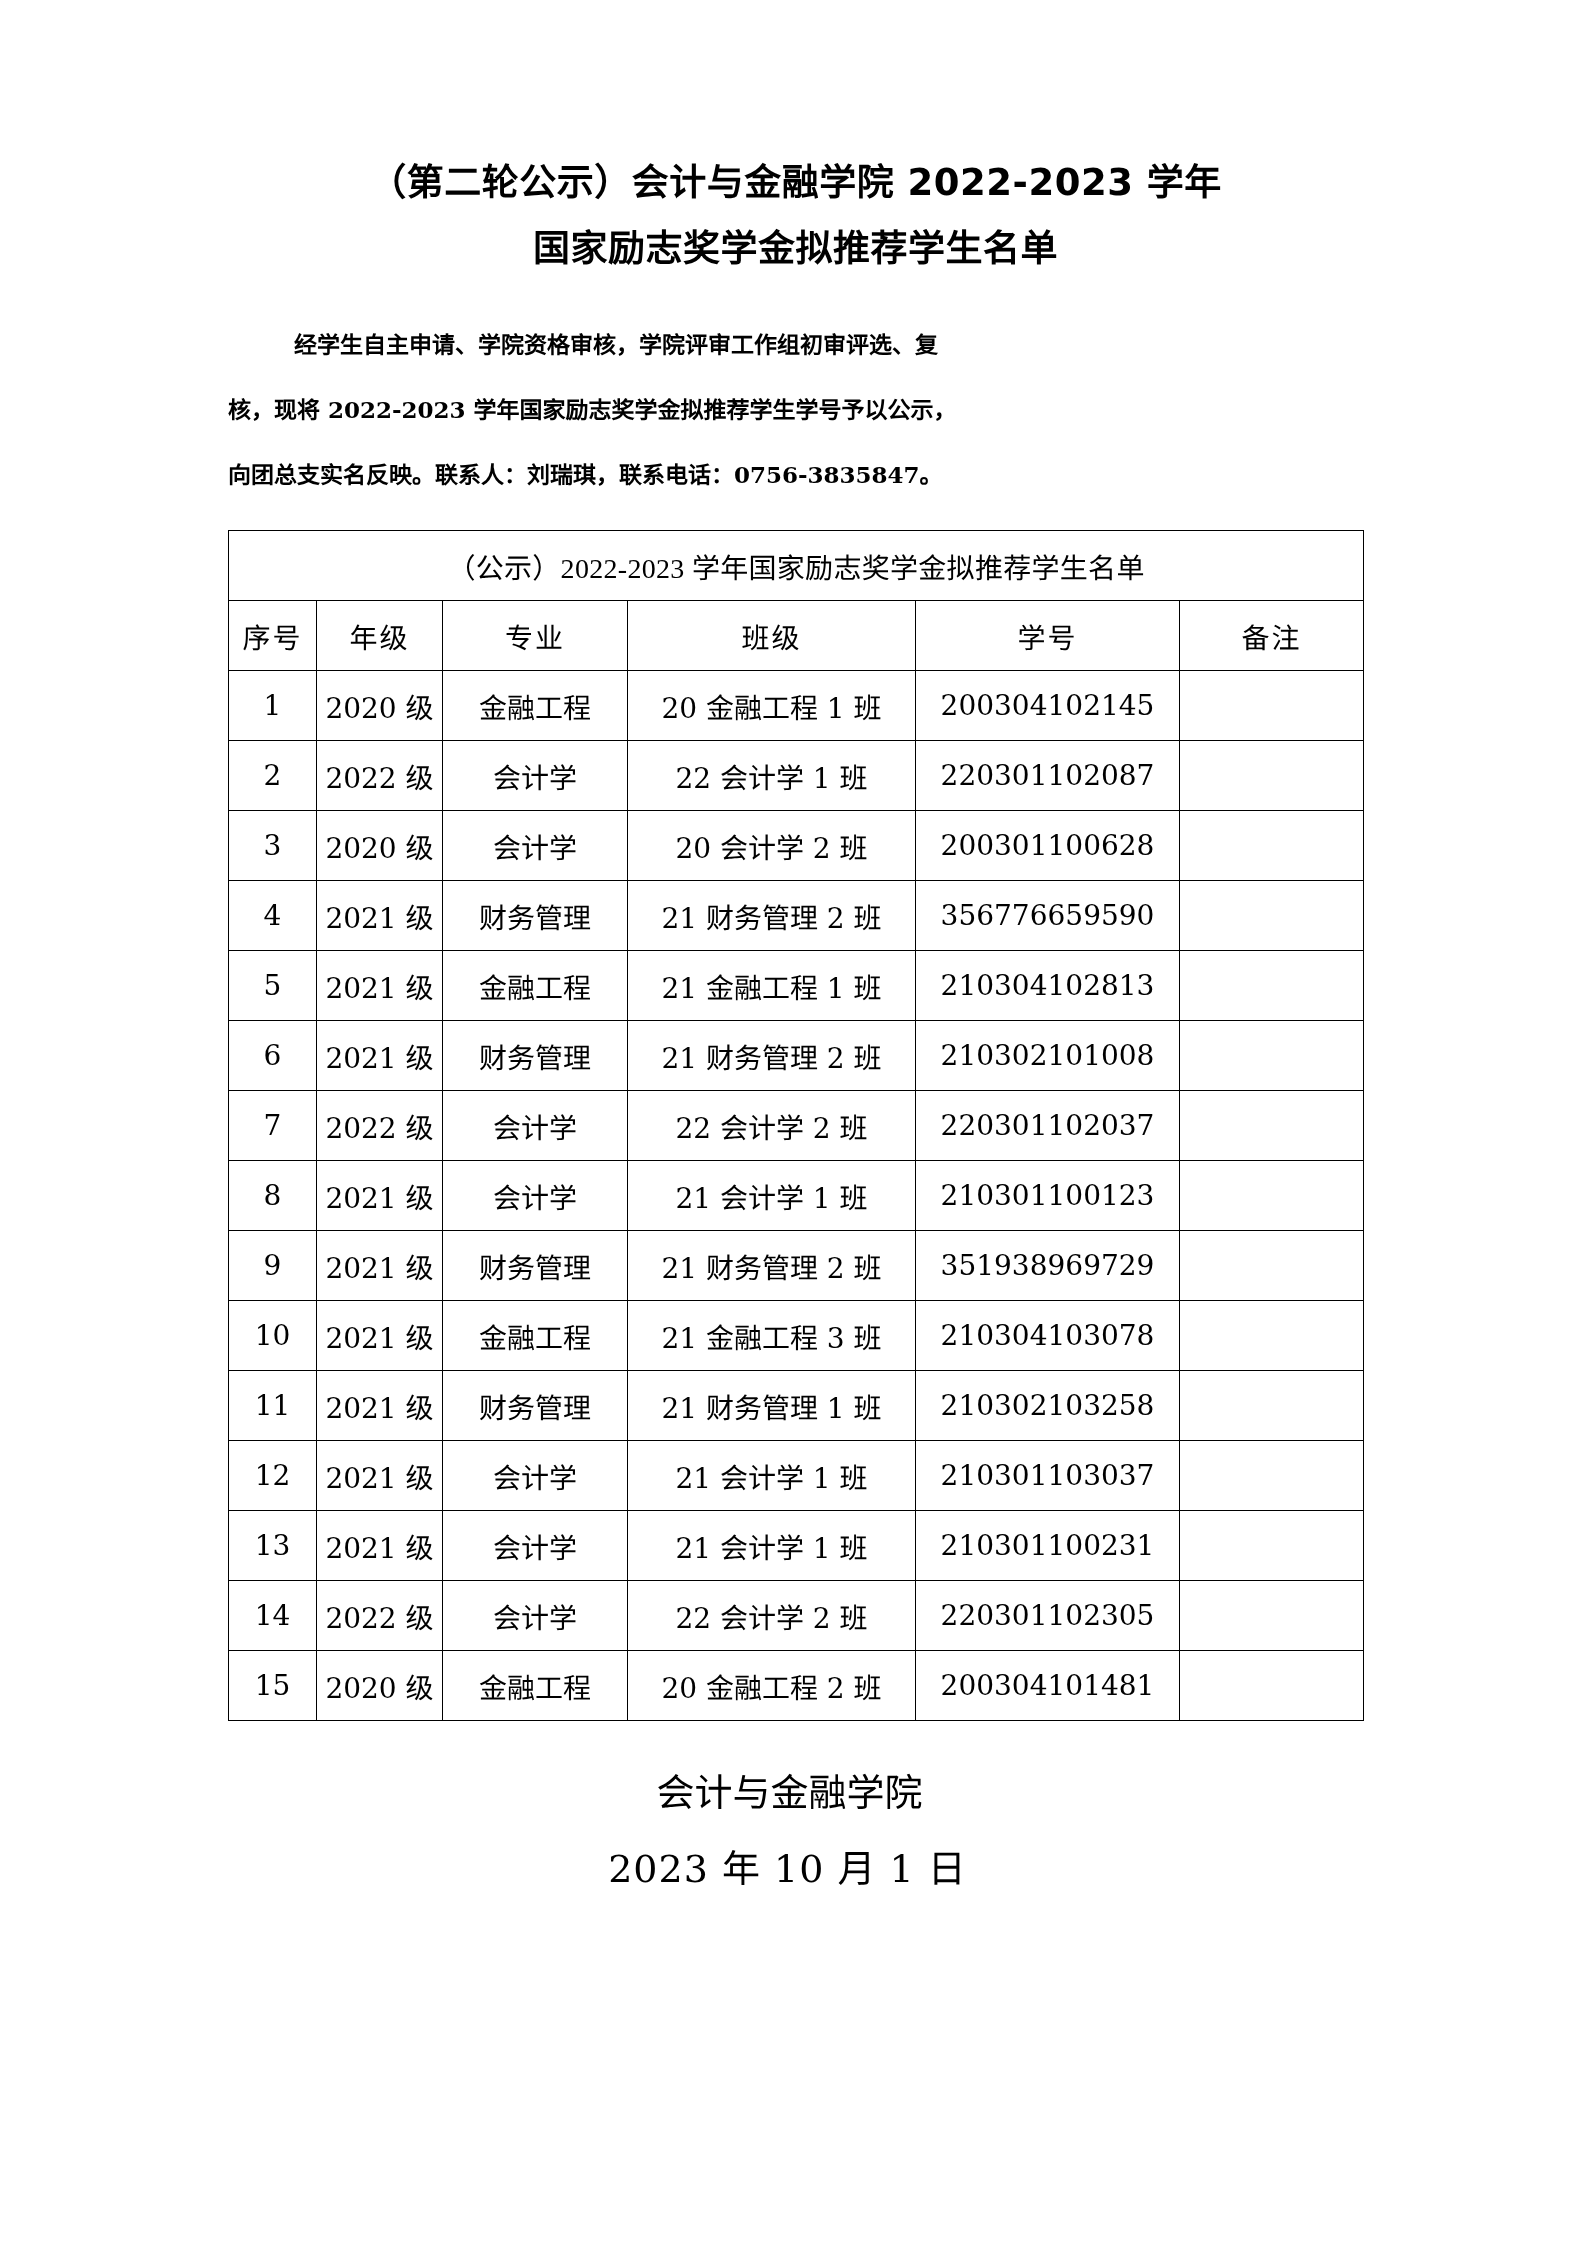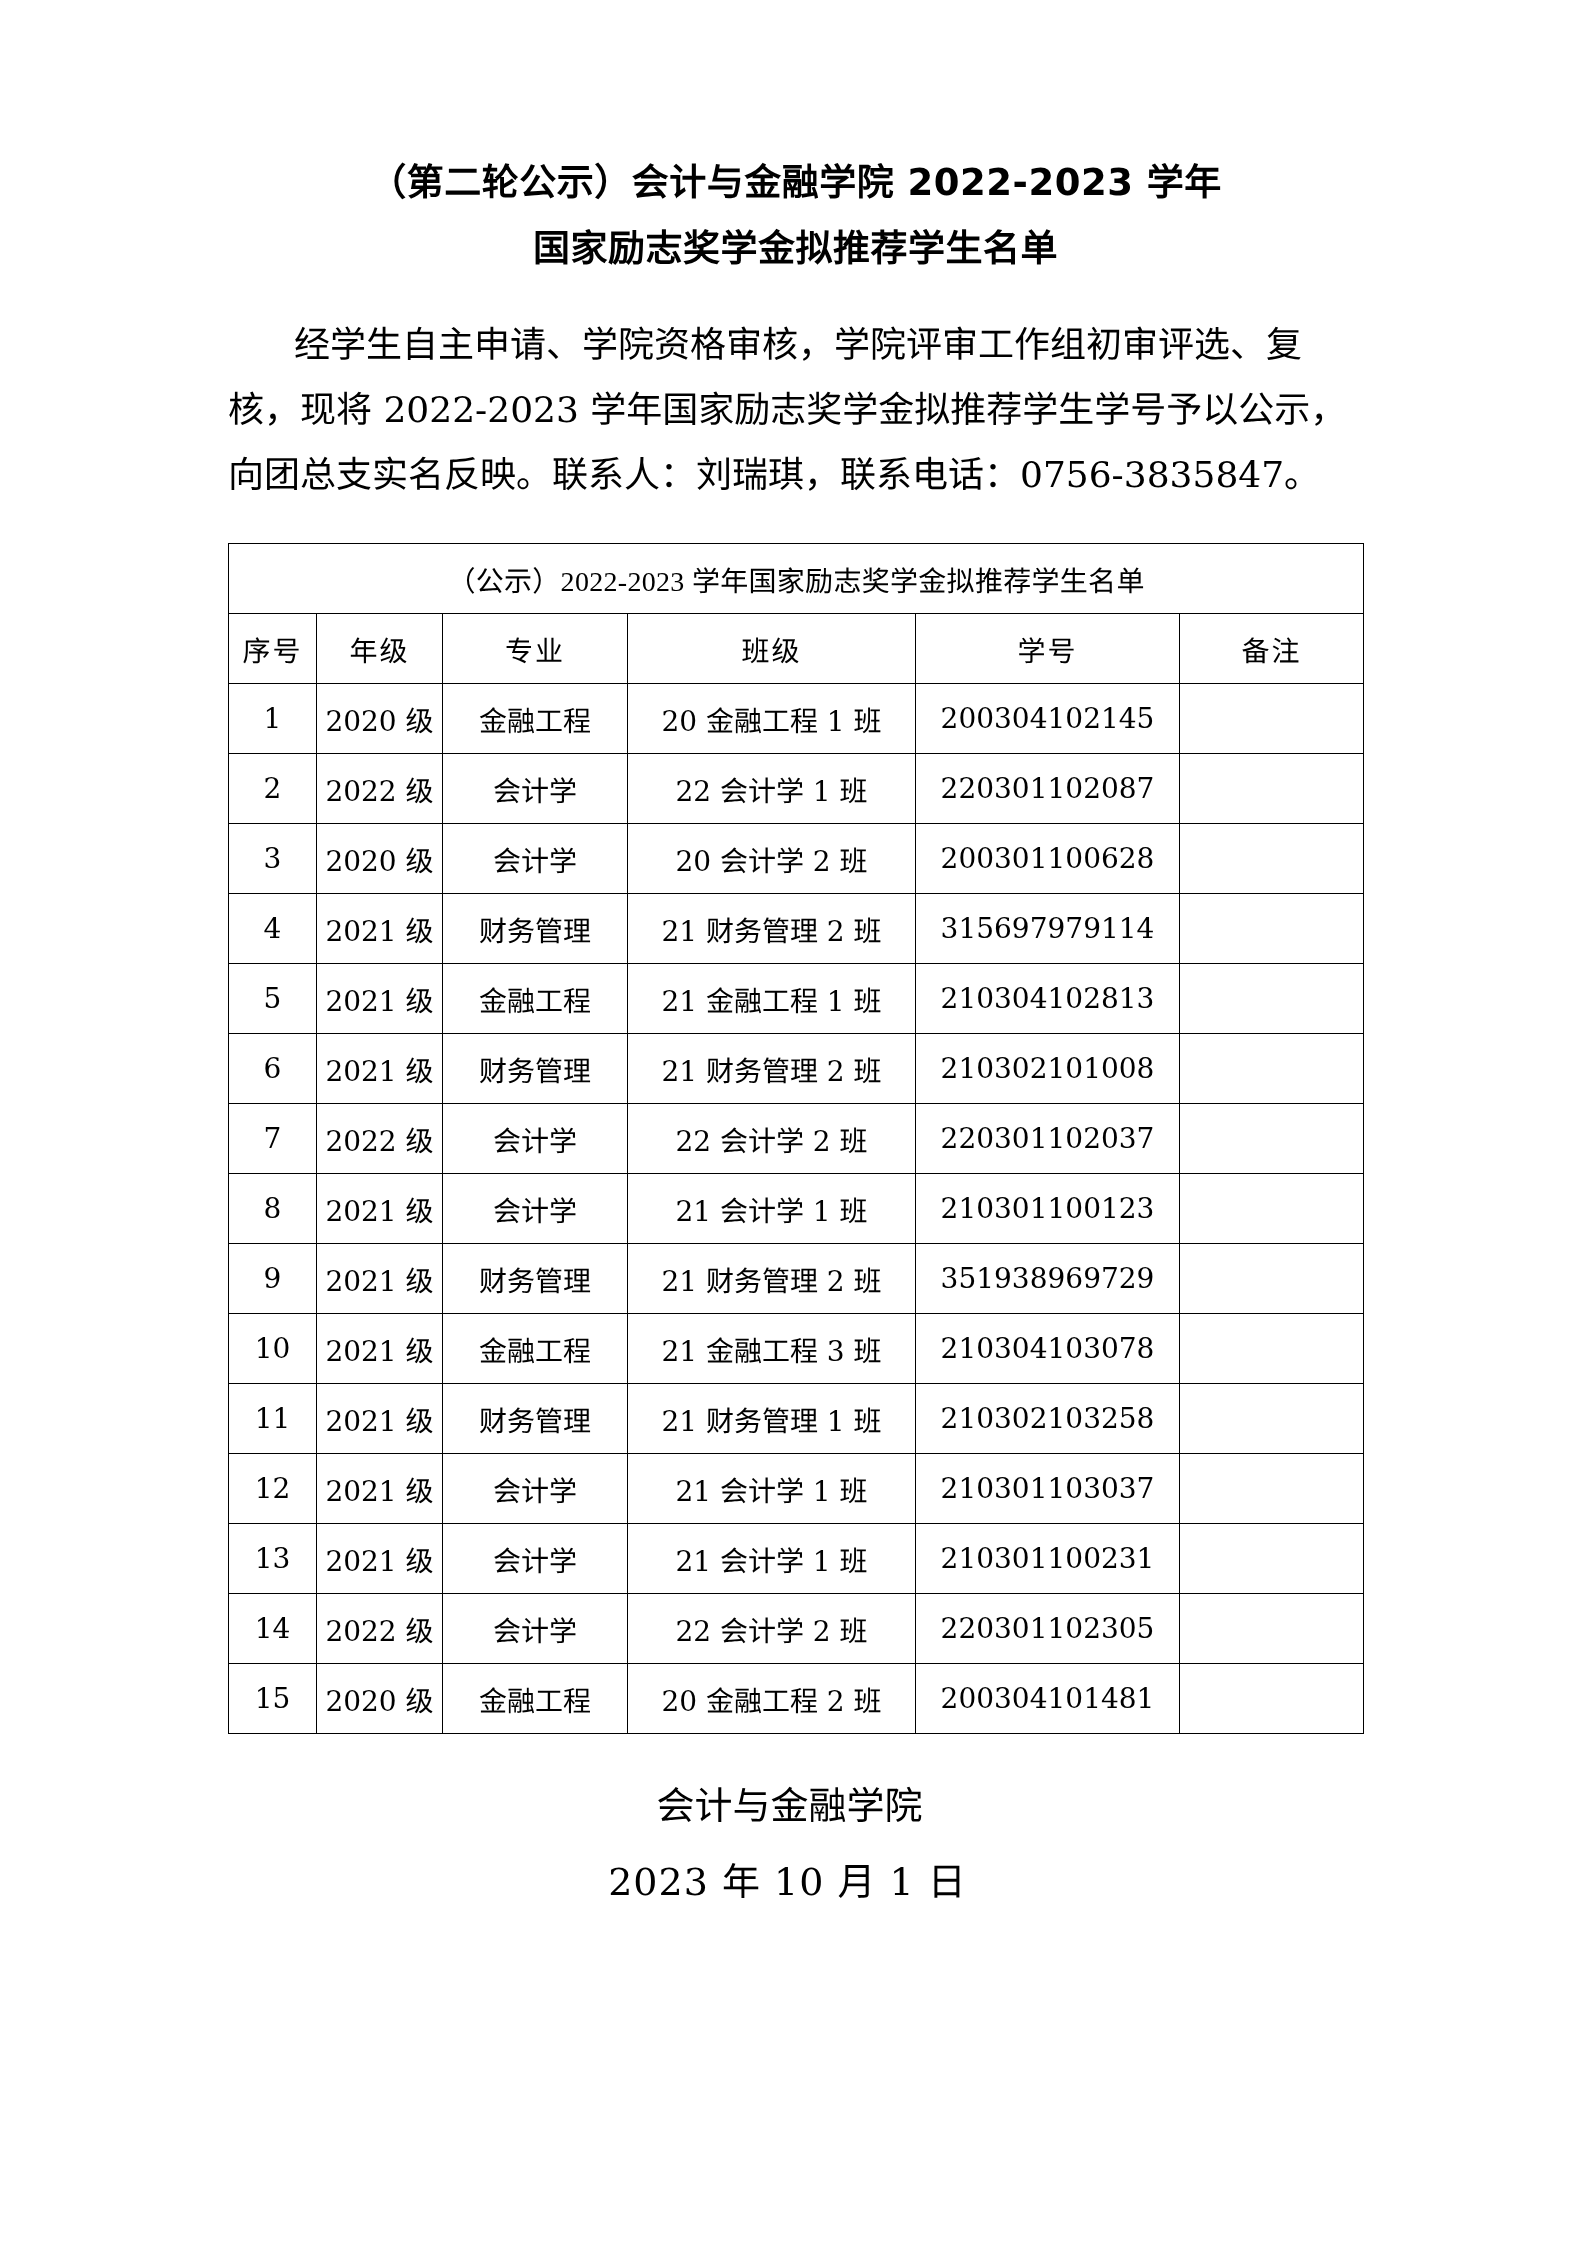--- a/index.html
+++ b/index.html
@@ -39,24 +39,25 @@
     letter-spacing: 0.5px;
   }
   .doc-title .tl {
     display: block;
     white-space: nowrap;
   }
 
   
   .body-para {
     margin-top: 30px;
-    font-size: 36px;
+    font-size: 23px;
     line-height: 65px;
     text-align: justify;
     text-justify: inter-ideograph;
+    font-weight: bold;
   }
   .body-para .pline {
     display: block;
     white-space: nowrap;
   }
   .body-para .pline.indent {
     text-indent: 66px;
   }
 
   
@@ -175,21 +176,21 @@
             <td>会计学</td>
             <td>20 会计学 2 班</td>
             <td>200301100628</td>
             <td></td>
           </tr>
         <tr>
             <td>4</td>
             <td>2021 级</td>
             <td>财务管理</td>
             <td>21 财务管理 2 班</td>
-            <td>315697979114</td>
+            <td>356776659590</td>
             <td></td>
           </tr>
         <tr>
             <td>5</td>
             <td>2021 级</td>
             <td>金融工程</td>
             <td>21 金融工程 1 班</td>
             <td>210304102813</td>
             <td></td>
           </tr>

